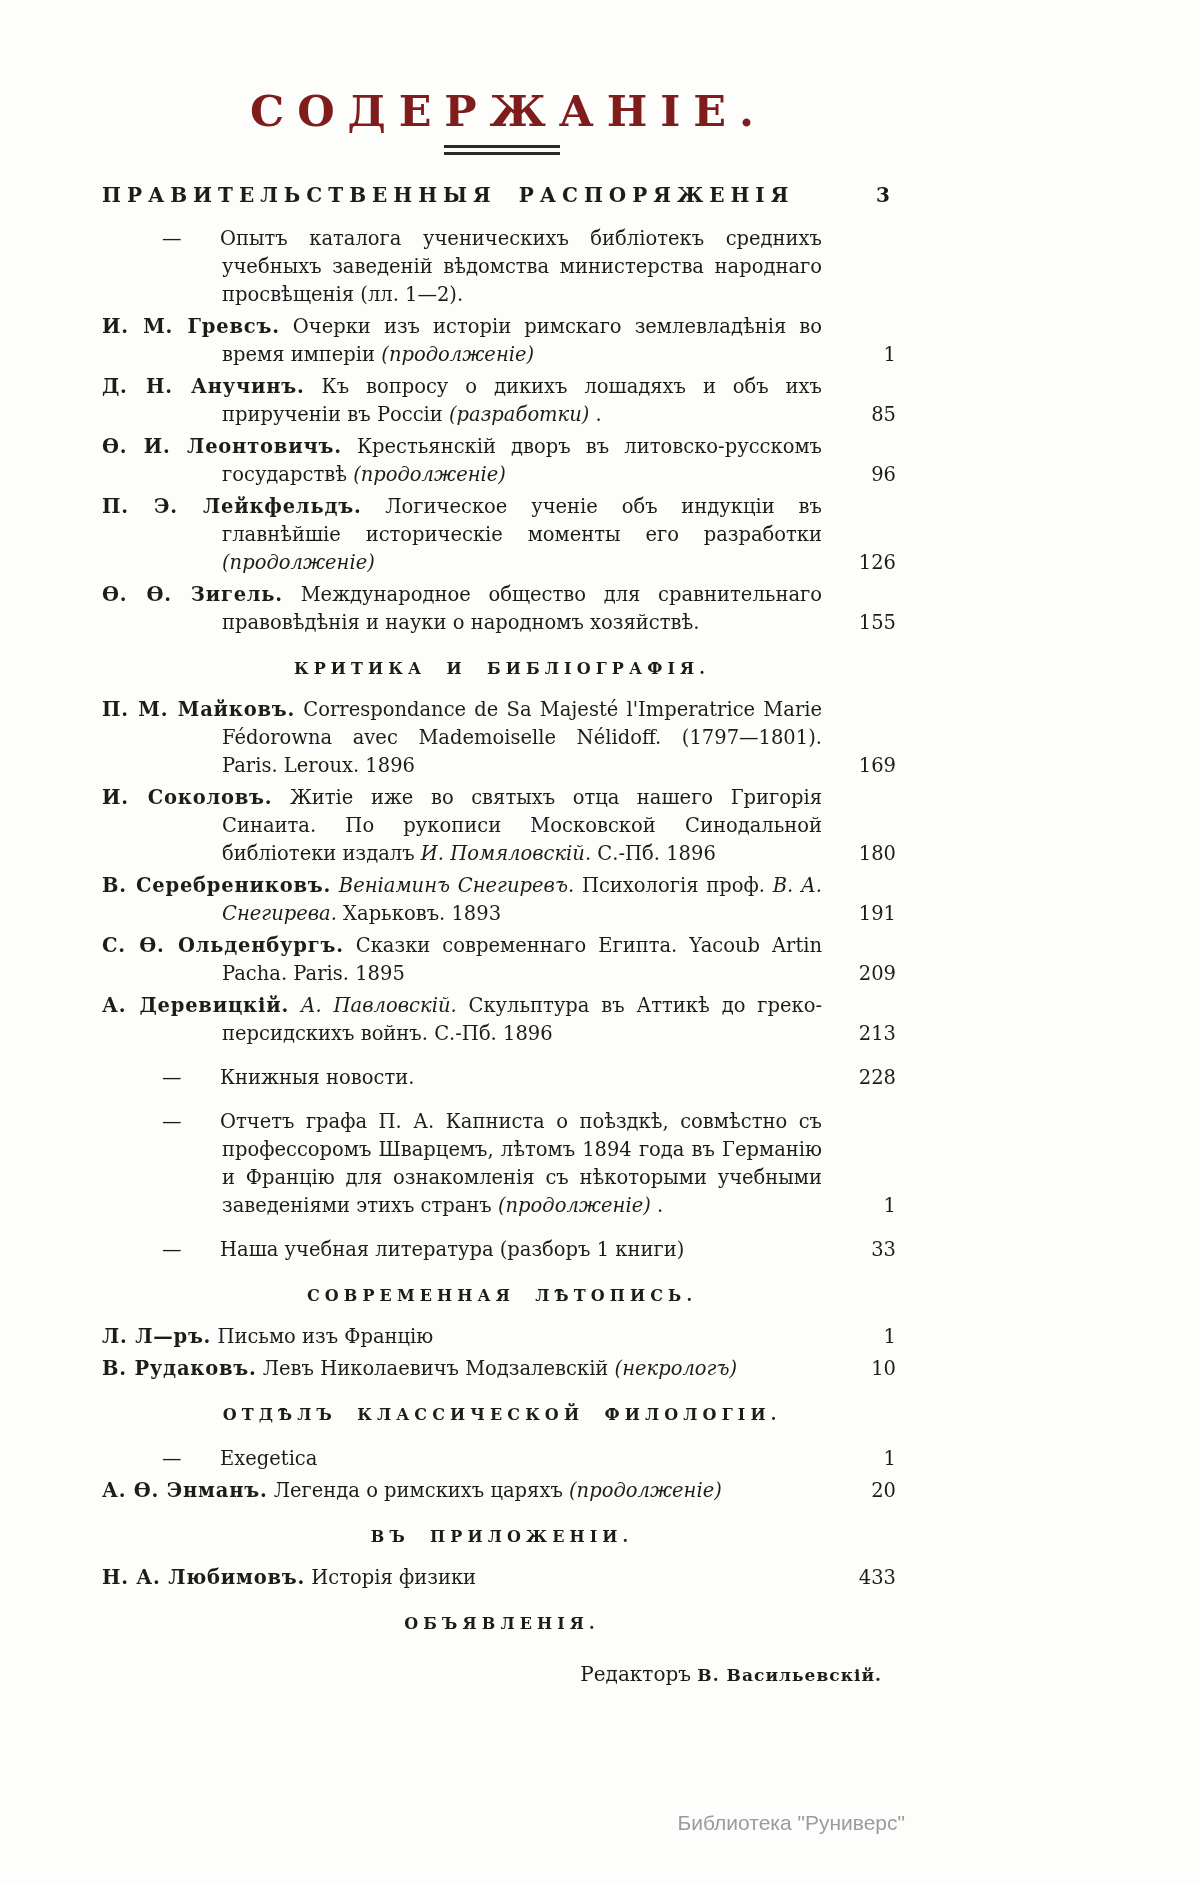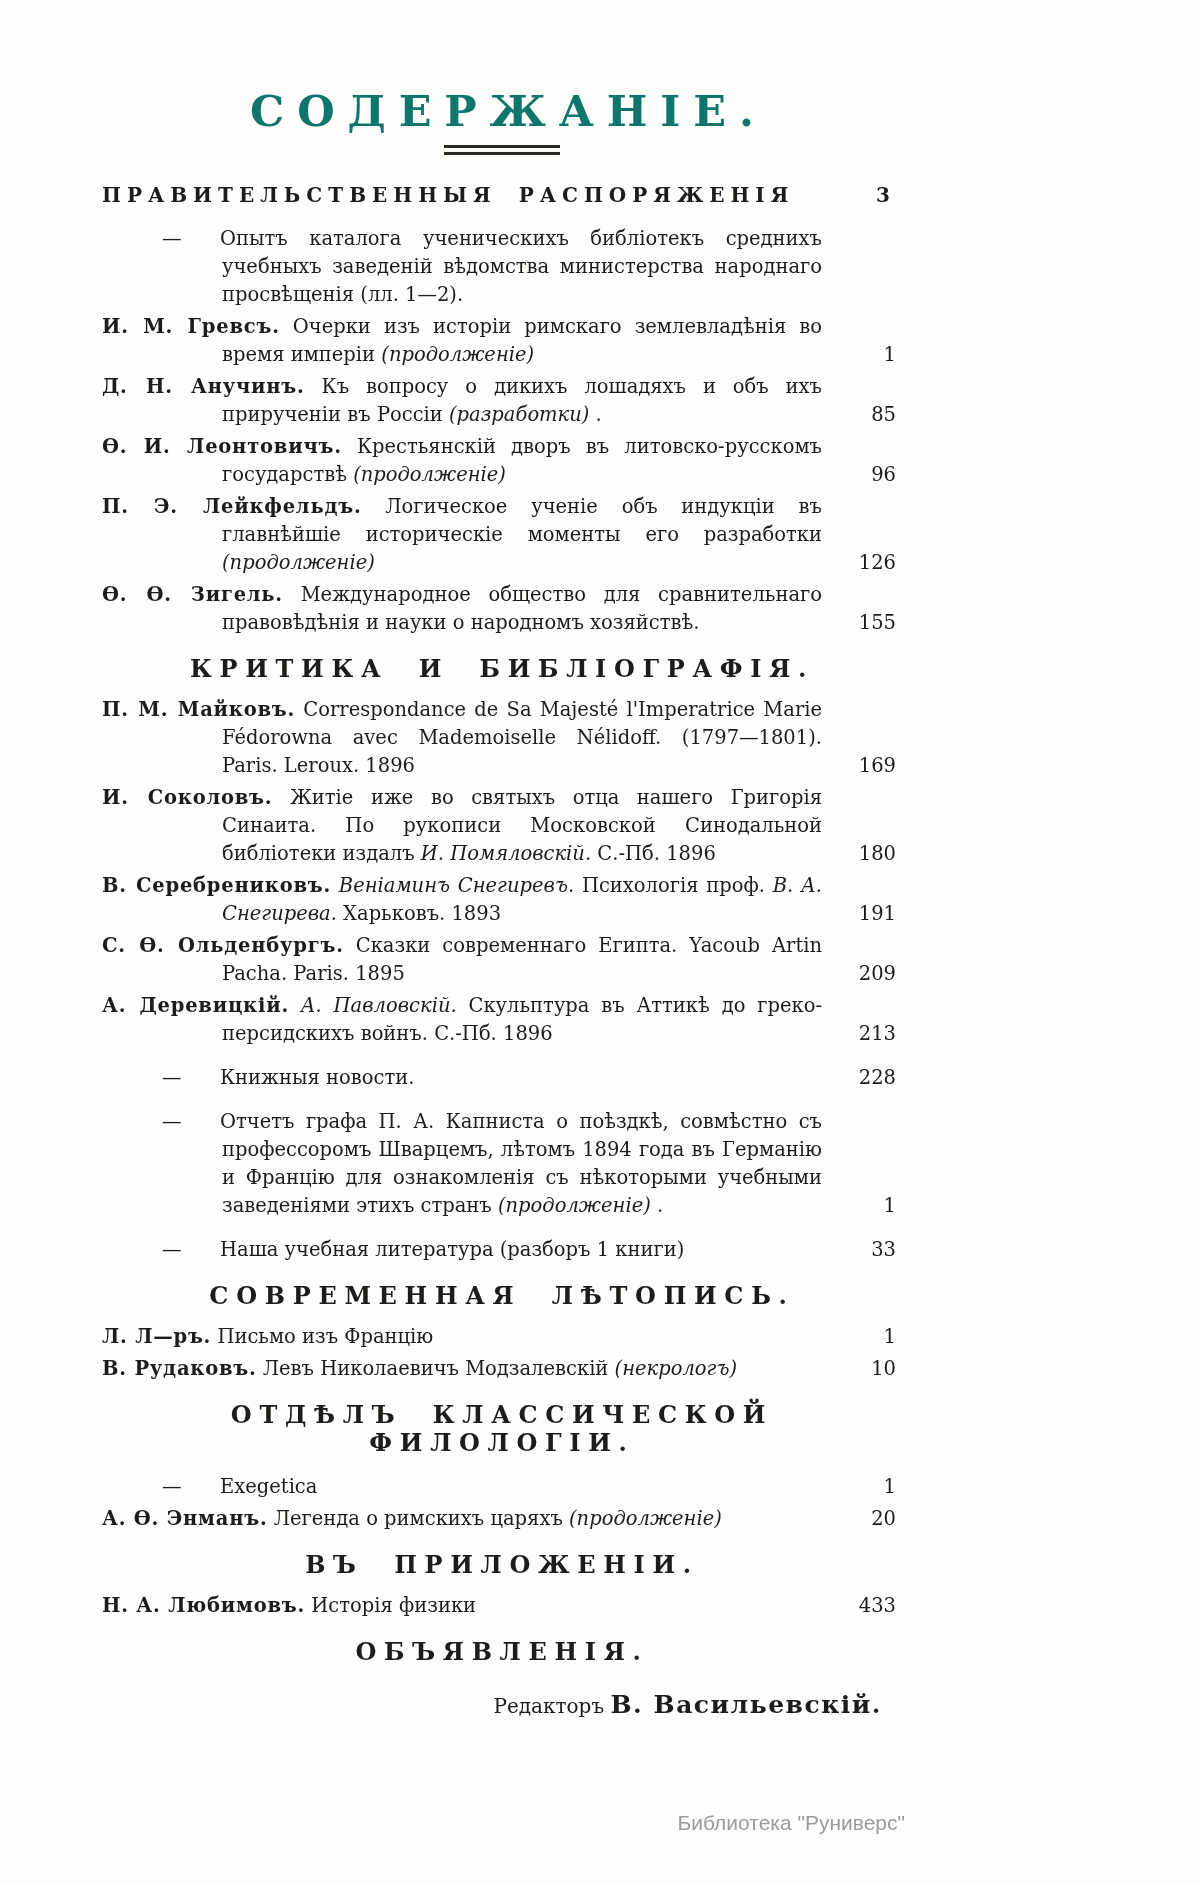--- a/index.html
+++ b/index.html
@@ -18,21 +18,21 @@
     margin-left: 102px;
     padding-top: 86px;
   }
   .page-title {
     margin: 0;
     text-align: center;
     font-size: 43px;
     font-weight: bold;
     letter-spacing: 0.30em;
     padding-left: 0.30em; 
-    color: #0f766e;
+    color: #7f1d1d;
   }
   .title-rule { text-align: center; margin-top: 9px; }
   .title-rule .bar {
     display: block;
     width: 116px;
     height: 3px;
     background: #2b2926;
     margin: 0 auto 4px auto;
   }
   .toc { margin-top: 26px; font-size: 19.5px; line-height: 28px; }
@@ -66,34 +66,34 @@
     font-weight: bold;
     font-size: 20px;
     letter-spacing: 0.30em;
     word-spacing: 0.45em;
     text-align: left;
     margin-bottom: 0;
   }
   .section-head {
     text-align: center;
     font-weight: bold;
-    font-size: 24px;
+    font-size: 16px;
     letter-spacing: 0.32em;
     word-spacing: 0.6em;
     margin: 18px 0 13px 0;
   }
   .editor-line {
     margin-top: 24px;
     padding-right: 20px;
     text-align: right;
     font-size: 20px;
   }
   .editor-line .ed-name {
     font-weight: bold;
-    font-size: 25px;
+    font-size: 17px;
     letter-spacing: 0.06em;
   }
   .watermark {
     position: absolute;
     right: 295px;
     bottom: 50px;
     font-family: "Liberation Sans", "DejaVu Sans", sans-serif;
     font-size: 21px;
     color: #9b9b9b;
   }

